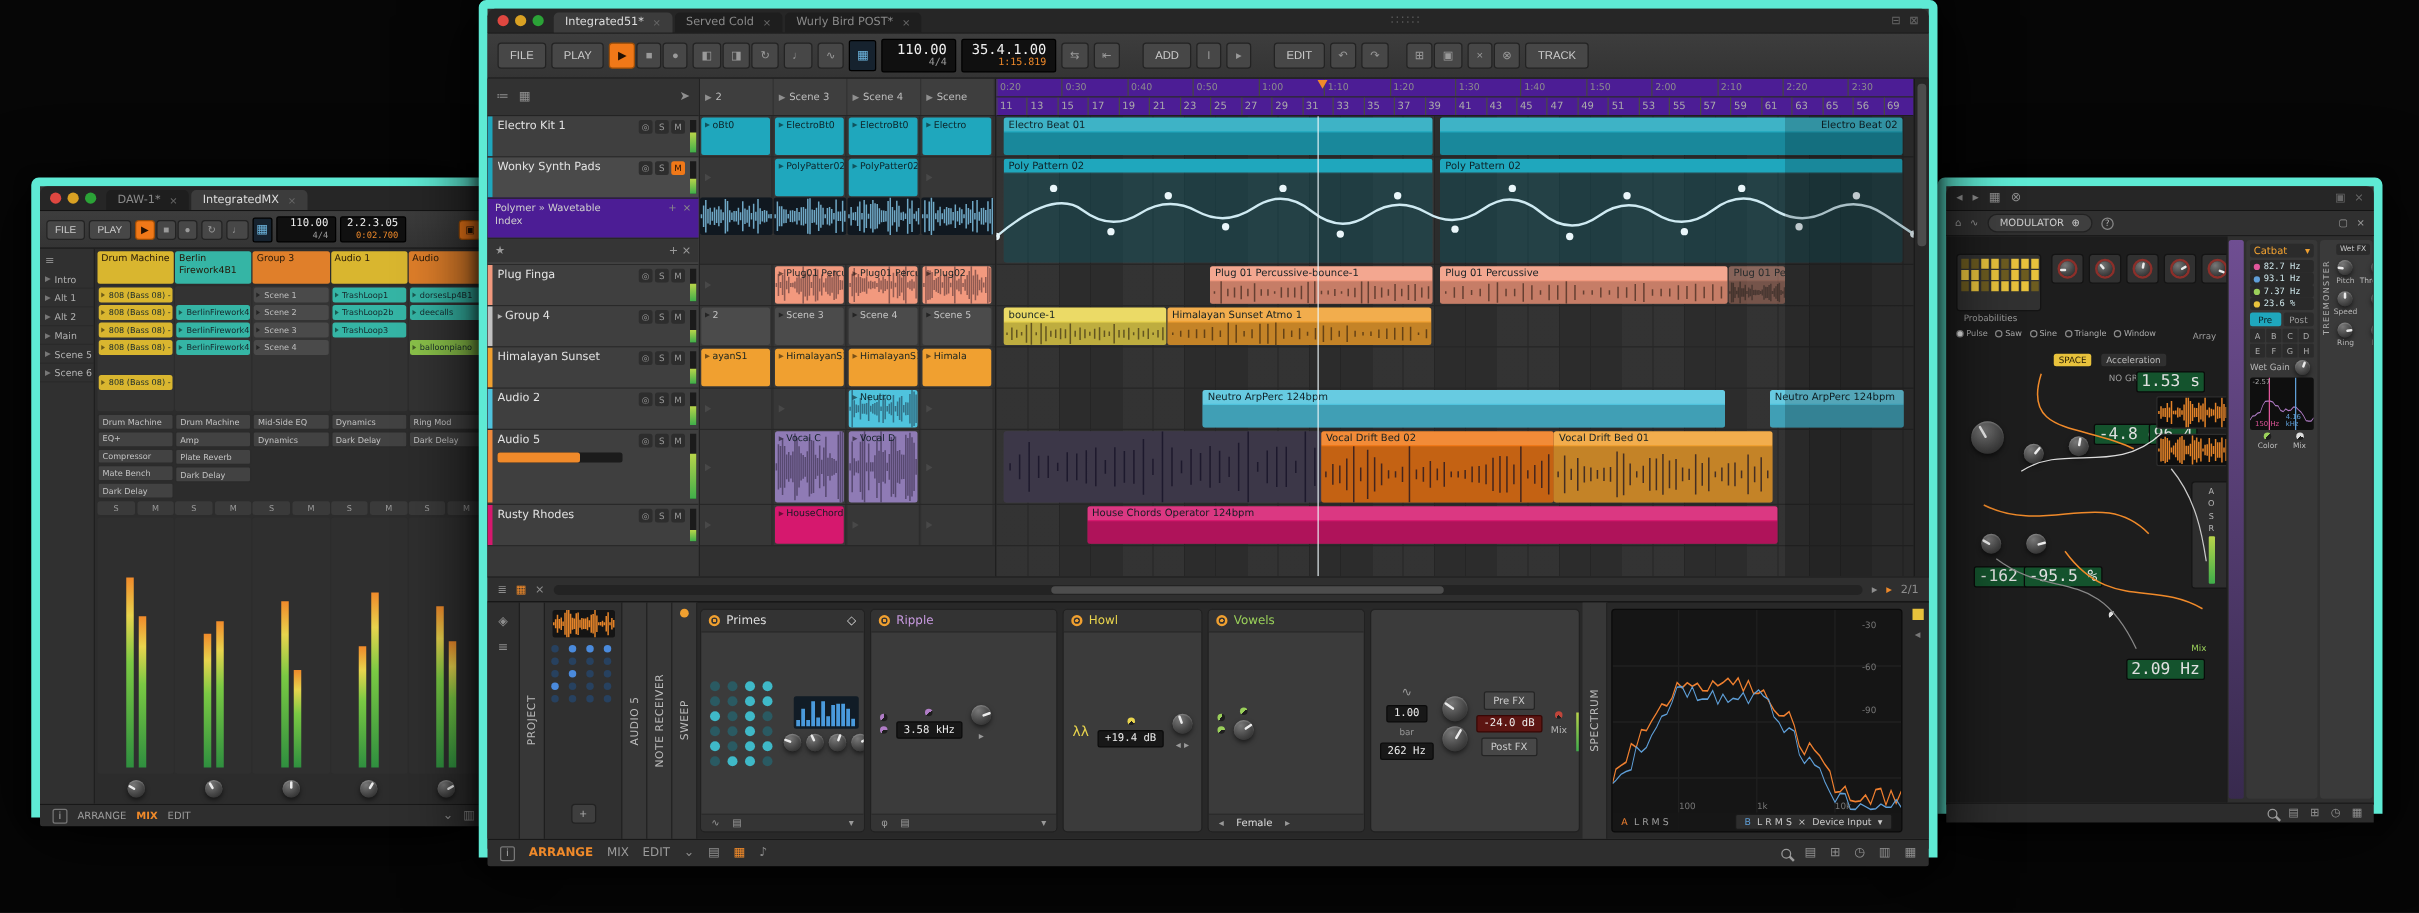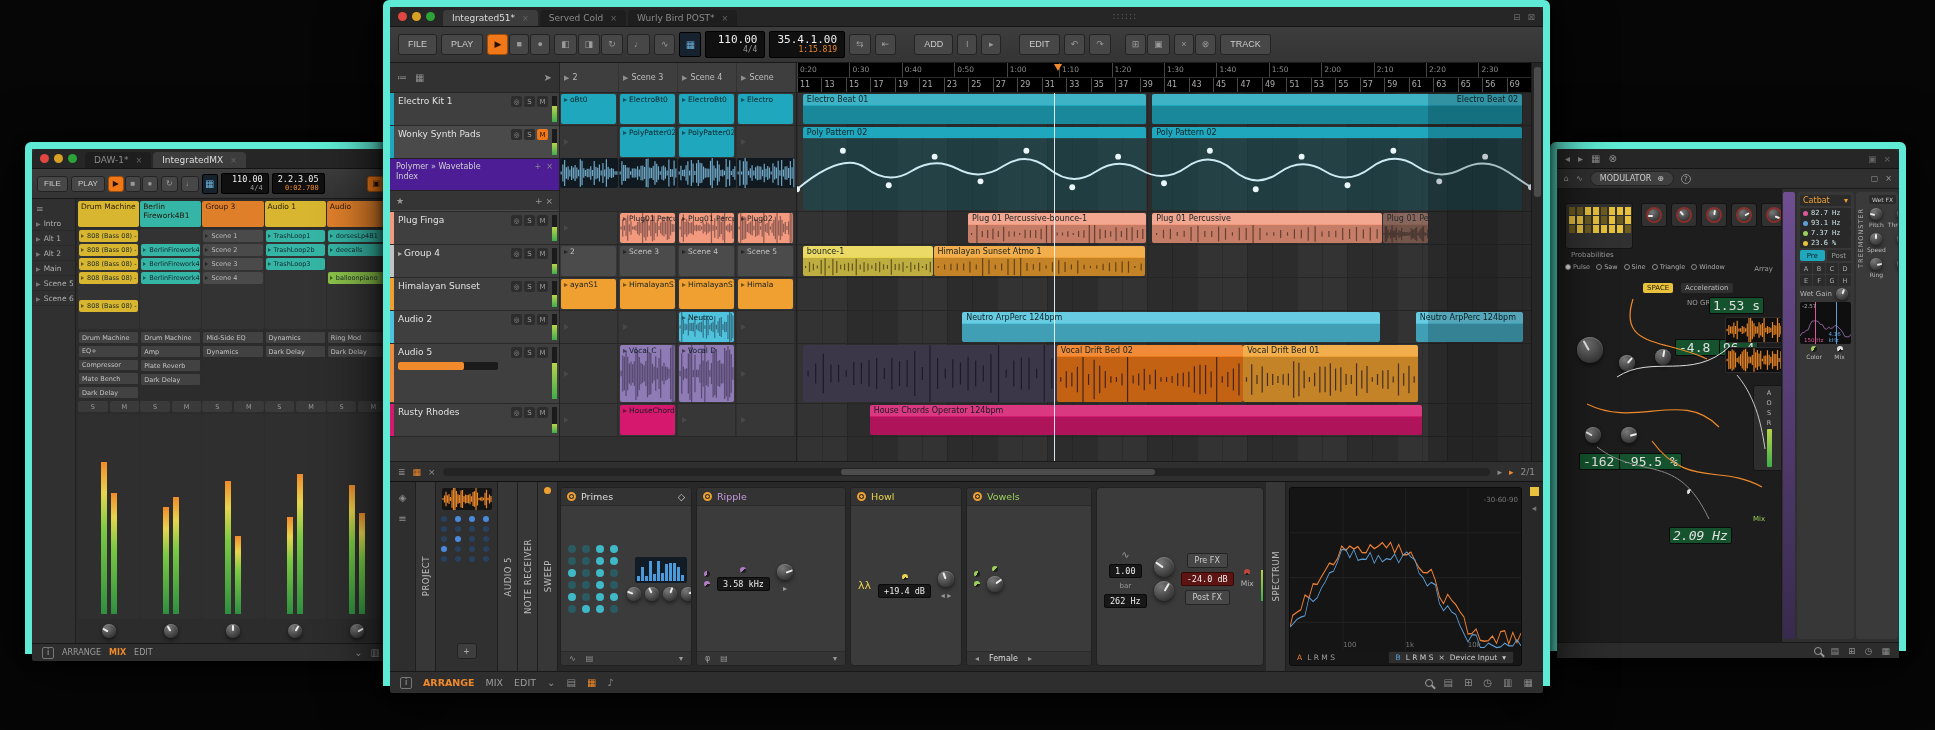--- a/index.html
+++ b/index.html
@@ -68,21 +68,21 @@
 .lcell{width:59px;margin-right:1px;position:relative;background:#373737;overflow:hidden;border-right:1px solid #2c2c2c}
 .lcell.empty::before{content:"";position:absolute;left:4px;top:50%;margin-top:-3px;border-left:5px solid #484848;border-top:3.5px solid transparent;border-bottom:3.5px solid transparent}
 .lclip{position:absolute;inset:1px;border-radius:2px;overflow:hidden;font-size:7.5px;color:rgba(12,28,32,.95);padding:1px 2px 0 9px;white-space:nowrap}
 .lclip::before{content:"";position:absolute;left:2.5px;top:3.5px;border-left:4px solid rgba(0,0,0,.5);border-top:2.5px solid transparent;border-bottom:2.5px solid transparent;z-index:2}
 .lclip span{position:relative;z-index:2}
 .lclip.scene{background:#4b4b4b;color:#c2c2c2}
 .lsub{display:flex;height:30px}
 .wthumb{width:59px;margin-right:1px;background:#101820;position:relative;border-radius:2px;overflow:hidden}
 
 .arranger{flex:1;position:relative;background:#2e2e2e;overflow:hidden}
-.ruler{height:30px;border-bottom:1px solid #1e1e1e;background:#000000;position:relative}
+.ruler{height:30px;border-bottom:1px solid #1e1e1e;background:#4c1d95;position:relative}
 .r-times,.r-bars{position:absolute;left:0;right:0;display:flex;overflow:hidden}
 .r-times{top:0;height:14px}
 .r-bars{bottom:0;height:15px;border-top:1px solid #2a2a2a}
 .r-times span{flex:1;font-size:7.5px;color:#8d8d8d;border-left:1px solid #454545;padding:2px 0 0 2px;overflow:hidden;white-space:nowrap}
 .r-bars span{flex:1;font-size:8px;color:#ababab;border-left:1px solid #484848;padding:2px 0 0 2px;overflow:hidden;white-space:nowrap}
 .cue{position:absolute;left:35%;top:1px;width:0;height:0;border-left:4px solid transparent;border-right:4px solid transparent;border-top:7px solid #f08a2a}
 .lanes{position:absolute;top:30px;left:0;right:0;bottom:0;background:repeating-linear-gradient(90deg,rgba(255,255,255,.022) 0 50px,rgba(0,0,0,.05) 50px 100px),repeating-linear-gradient(90deg,rgba(0,0,0,.16) 0 1px,transparent 1px 25px)}
 .lane{position:relative;border-bottom:1px solid #262626}
 .darkzone{position:absolute;left:86%;right:0;top:0;bottom:0;background:rgba(0,0,0,.18);pointer-events:none;z-index:4}
 .aclip{position:absolute;top:1px;bottom:1px;border-radius:2px;overflow:hidden}
@@ -128,21 +128,21 @@
 .dotgrid.blue b{background:#4a8adc;width:6px;height:6px}
 .dotgrid b.dim{background:#2a5a62}
 .dotgrid.blue b.dim{background:#27415f}
 .bluebars{display:flex;align-items:flex-end;gap:1px;height:26px;width:52px;background:#111c26;padding:2px;border-radius:2px}
 .bluebars b{width:3px;background:#4a9adc}
 .meterpair{display:flex;gap:2px;height:44px;align-items:flex-end}
 .meterpair i{width:4px;background:linear-gradient(to top,#3fae4a,#b8d44a);display:block}
 .spec{flex:1;background:#151515;border:1px solid #0b0b0b;border-radius:3px;margin:5px 3px;position:relative;overflow:hidden}
 .spec svg{position:absolute;inset:0;width:100%;height:100%}
 .spec .xt{position:absolute;bottom:16px;font-size:7px;color:#777}
-.spec .dbcol{position:absolute;right:3px;top:8px;display:flex;font-size:7px;color:#777}
+.spec .dbcol{position:absolute;right:20px;top:8px;display:flex;flex-direction:column;gap:26px;font-size:7px;color:#777}
 .specbar{position:absolute;left:0;right:0;bottom:0;height:15px;display:flex;align-items:center;gap:5px;padding:0 7px;font-size:7.5px;color:#9d9d9d;background:rgba(22,22,22,.85);z-index:3}
 .specbar .chA{color:#f08030}.specbar .chB{color:#5f9fd8}
 .inputsel{margin-left:auto;background:#2e2e2e;border:1px solid #191919;border-radius:2px;padding:1px 7px;color:#cacaca;display:flex;gap:5px;align-items:center}
 .devend{width:18px;display:flex;flex-direction:column;align-items:center;padding-top:5px;color:#777;font-size:9px}
 .cornerY{width:9px;height:9px;background:#e8c23c;margin-bottom:7px}
 .wfooter{height:22px;background:#2e2e2e;border-top:1px solid #181818;display:flex;align-items:center;gap:11px;padding:0 10px;font-size:9.5px;color:#9c9c9c;border-radius:0 0 2px 2px}
 #win-left .wfooter{height:18px;font-size:8px;gap:8px}
 .vbtn.on{color:#f08a2a;font-weight:bold}
 .fico{font-size:10px;color:#8d8d8d}
 .fico.on{color:#f08a2a}
@@ -1430,21 +1430,21 @@
         <div class="gval" style="left: 162px; top: 150px;">96.4</div>
         <span class="knob k16 gknob" style="left: 28px; top: 238px;">
           <i class="kt" style="--a: -60deg;"></i>
         </span>
         <span class="knob k16 gknob" style="left: 64px; top: 238px;">
           <i class="kt" style="--a: 75deg;"></i>
         </span>
         <div class="gval" style="left: 22px; top: 264px;">-162 dB</div>
         <div class="gval" style="left: 62px; top: 264px;">-95.5 %</div>
         <span class="ring gknob" style="left: 130px; top: 300px; --rc: #ddd; --rp: 45%;"><span class="knob k26"><i class="kt" style="--a: 25deg;"></i></span></span>
-        <div class="gval" style="left: 112px; top: 338px; font-style: italic;">2.09 Hz</div>
+        <div class="gval" style="left: 144px; top: 338px;">2.09 Hz</div>
         <div class="glbl" style="left: 196px; top: 326px; color: rgb(154, 208, 90);">Mix</div>
         <div class="wavebox" style="left: 168px; top: 128px; width: 58px; height: 26px;">
           <svg viewBox="0 0 100 40" preserveAspectRatio="none" style="position: absolute; inset: 0px; width: 100%; height: 100%; z-index: 1;">
             <path d="M2 17.990862882057083L2 22.009137117942917M5 11.609770205249065L5 28.390229794750937M8 14.259522238471877L8 25.740477761528123M11 13.91809751913033L11 26.081902480869672M14 7.497275410429491L14 32.502724589570505M17 13.307240373753736L17 26.692759626246264M20 4.642124924729567L20 35.357875075270435M23 17.64886171144807L23 22.35113828855193M26 17.234633796831517L26 22.765366203168483M29 13.225606572027669L29 26.77439342797233M32 14.430632947327311L32 25.56936705267269M35 17.08518413621679L35 22.91481586378321M38 9.258176926732403L38 30.741823073267597M41 -1.0132540618688033L41 41.01325406186881M44 -3.4623599459836996L44 43.4623599459837M47 4.745992451307334L47 35.25400754869267M50 8.783270556956357L50 31.216729443043643M53 13.809787003983155L53 26.190212996016847M56 14.098919138736964L56 25.901080861263036M59 7.156552609292147L59 32.84344739070785M62 10.689564744118103L62 29.3104352558819M65 8.129909918857667L65 31.870090081142333M68 -2.4688159233477123L68 42.46881592334771M71 16.181295092709238L71 23.818704907290762M74 13.429640959832838L74 26.570359040167162M77 14.93932266461527L77 25.06067733538473M80 16.10459141739255L80 23.89540858260745M83 6.8686243131646325L83 33.13137568683537M86 11.764548333022365L86 28.235451666977635M89 12.301395003749965L89 27.698604996250033M92 -0.4032454555988281L92 40.40324545559883M95 8.521671795586911L95 31.47832820441309M98 12.813985742244899L98 27.1860142577551" stroke="#f08a2a" stroke-opacity="0.95" stroke-width="1.2" fill="none" vector-effect="non-scaling-stroke"></path>
           </svg>
         </div>
         <div class="wavebox" style="left: 168px; top: 158px; width: 58px; height: 26px;">
           <svg viewBox="0 0 100 40" preserveAspectRatio="none" style="position: absolute; inset: 0px; width: 100%; height: 100%; z-index: 1;">
             <path d="M2 17.9944860255202L2 22.0055139744798M5 4.667475443438679L5 35.332524556561324M8 5.283477494879172L8 34.71652250512083M11 2.245842590054366L11 37.754157409945634M14 4.114959483961091L14 35.88504051603891M17 7.449395364568817L17 32.550604635431185M20 16.5286312662575L20 23.4713687337425M23 13.974825493064577L23 26.02517450693542M26 10.499773945852972L26 29.500226054147028M29 5.949375466657443L29 34.05062453334256M32 3.068449901413036L32 36.93155009858697M35 1.3278291892646443L35 38.67217081073535M38 6.2700940433020556L38 33.72990595669795M41 14.259966371941474L41 25.740033628058526M44 14.47044223397443L44 25.52955776602557M47 11.793035219022926L47 28.206964780977074M50 0.5986254272124718L50 39.40137457278753M53 7.128125236125806L53 32.871874763874196M56 3.284581870552863L56 36.71541812944714M59 9.007897639409052L59 30.99210236059095M62 4.552630506522206L62 35.447369493477794M65 17.898139409846998L65 22.101860590153002M68 13.121146811958052L68 26.878853188041948M71 12.421711591636914L71 27.578288408363086M74 3.892408271169476L74 36.10759172883053M77 11.431008777174227L77 28.568991222825773M80 14.776741222501487L80 25.223258777498515M83 5.247589166917978L83 34.752410833082024M86 9.610011121684419L86 30.38998887831558M89 9.792106152979898L89 30.207893847020102M92 3.4504036023767313L92 36.54959639762327M95 16.699693721170927L95 23.300306278829073M98 5.43516626676419L98 34.56483373323581" stroke="#f08a2a" stroke-opacity="0.95" stroke-width="1.2" fill="none" vector-effect="non-scaling-stroke"></path>
           </svg>

